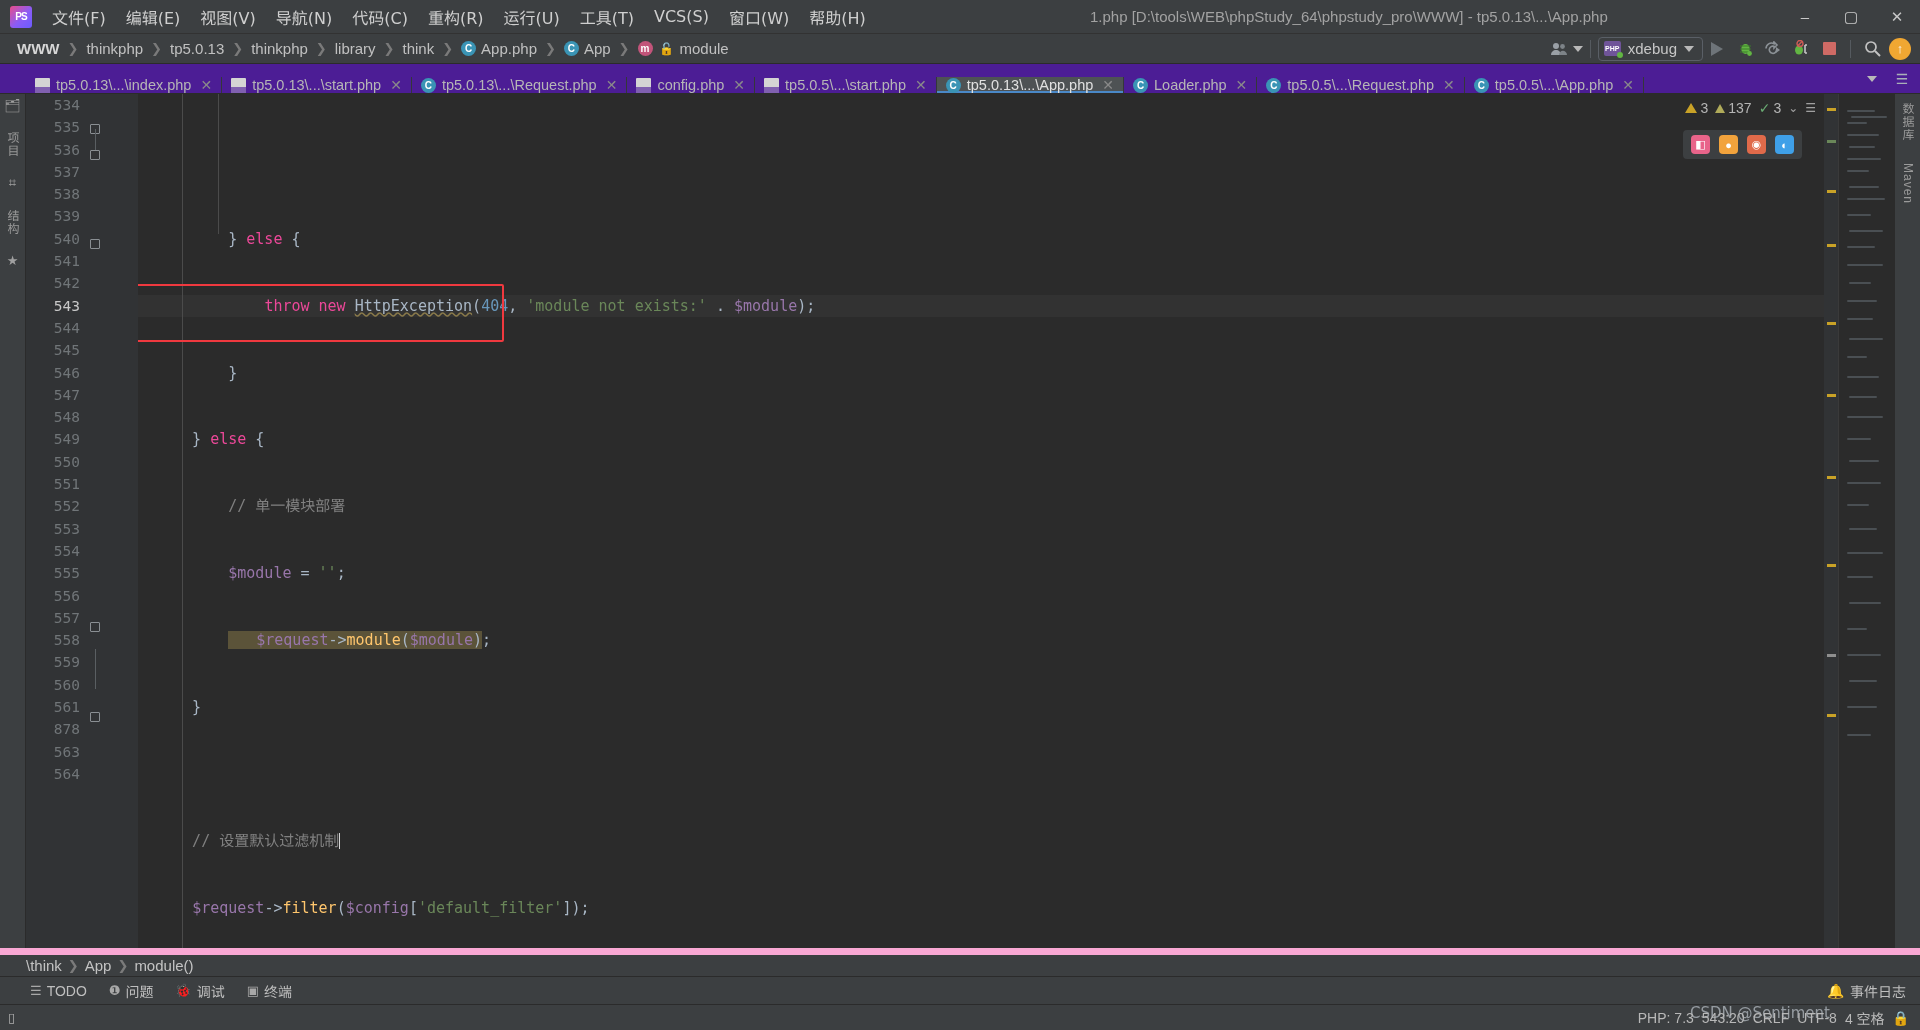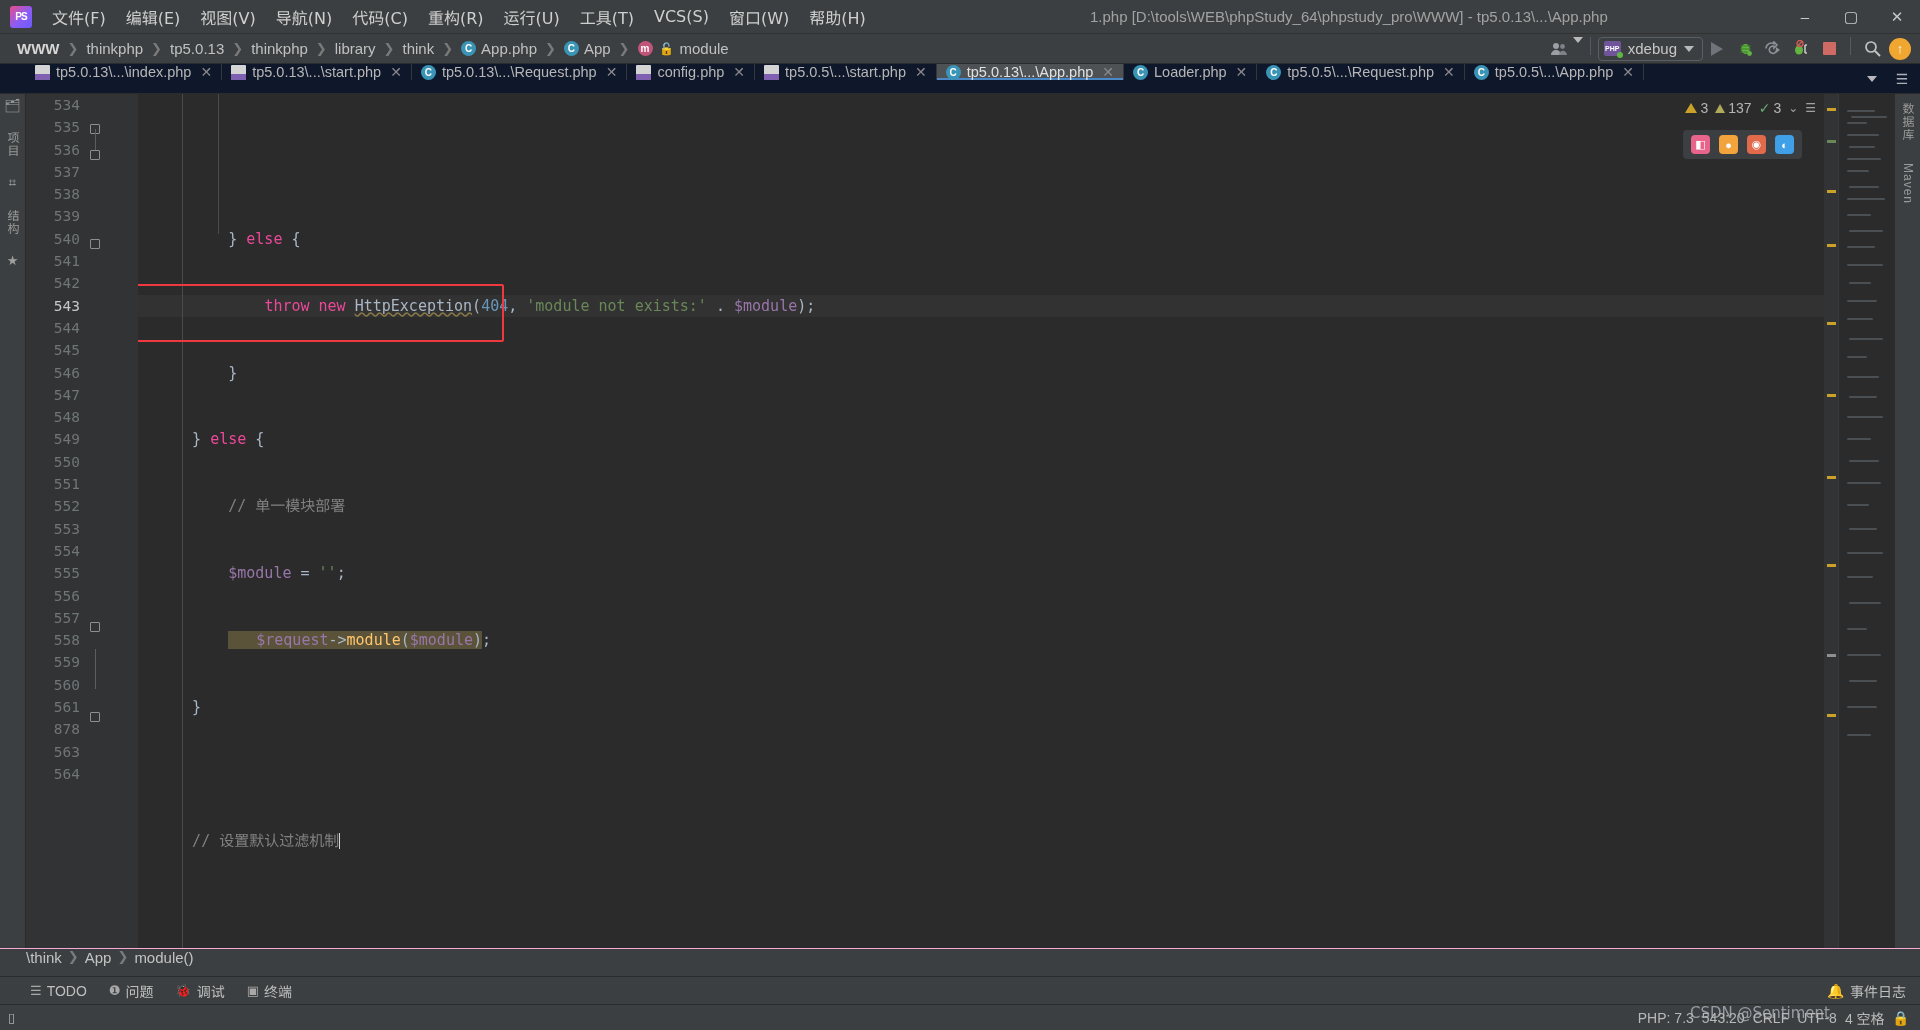--- a/index.html
+++ b/index.html
@@ -54,21 +54,21 @@
   .crumb-sep { color: #7a7a7a; font-size: 13px; margin: 0 5px; }
   .ci {
     width: 15px; height: 15px; border-radius: 50%; flex: 0 0 15px;
     display: flex; align-items: center; justify-content: center;
     font-size: 10px; font-weight: bold; color: #fff;
   }
   .ci.cls { background: #3a94b5; }
   .ci.mth { background: #c2547a; }
   .lock-ico { color: #6aab73; font-size: 12px; margin-left: 2px; }
 
-  .nav-right { display: flex; gap: 0px; flex: 0 0 auto; }
+  .nav-right { display: flex; align-items: center; gap: 0px; flex: 0 0 auto; }
   .iconbtn {
     width: 28px; height: 24px; display: flex; align-items: center; justify-content: center;
     color: #a9b0b8; font-size: 14px; border-radius: 3px;
   }
   .vdiv { width: 1px; height: 18px; background: #555a5f; margin: 0 7px; }
   .runcfg {
     display: flex; align-items: center; gap: 7px; height: 24px;
     border: 1px solid #5a5f66; border-radius: 4px; padding: 0 8px 0 5px;
     font-size: 15px; color: #c7c7c7;
   }
@@ -81,21 +81,21 @@
   .tri-down { width: 0; height: 0; border-left: 5px solid transparent; border-right: 5px solid transparent; border-top: 6px solid #b9b9b9; }
   .run-tri { width:0;height:0;border-top:7px solid transparent;border-bottom:7px solid transparent;border-left:12px solid #6e7479; }
   .stop-sq { width: 13px; height: 13px; background: #cf6a65; border-radius: 1px; }
   .updbtn {
     width: 22px;height:22px;border-radius:50%;background:#f0a732;
     display:flex;align-items:center;justify-content:center;color:#fff;font-size:13px;font-weight:bold;
   }
 
   
   .tabbar {
-    height: 30px; flex: 0 0 30px; background: #0f172a; display: flex; align-items: flex-start;
+    height: 30px; flex: 0 0 30px; background: #4c1d95; display: flex; align-items: flex-end;
     border-bottom: 1px solid #2b2b2b; padding-left: 26px; position: relative;
   }
   .tab {
     display: flex; align-items: center; gap: 6px; padding: 0 9px;
     font-size: 14.5px; color: #b6b6b6; white-space: nowrap; border-right: 1px solid #34373a;
   }
   .tab.active { background: #4e5254; color: #e0e0e0; box-shadow: inset 0 -2px 0 #4a88c7; }
   .tab-x { color: #8a8a8a; font-size: 14px; margin-left: 3px; }
   .tab-ico-php {
     width: 15px; height: 15px; background: #d4d4d4; position: relative; flex: 0 0 15px;
@@ -187,22 +187,22 @@
 
   
   .browsers {
     position: absolute; top: 36px; right: 92px; display: flex; gap: 9px; z-index: 6;
     background: #3c3f41; border-radius: 4px; padding: 5px 8px;
   }
   .bico { width: 19px; height: 19px; border-radius: 4px; display:flex;align-items:center;justify-content:center;font-size:11px;color:#fff;}
 
   
   .bcfooter {
-    height: 28px; flex: 0 0 28px; background: #3c3f41; display: flex; 
-    padding-left: 26px; border-top: 1px solid #f9a8d4; gap: 6px;
+    height: 28px; flex: 0 0 28px; background: #3c3f41; display: flex; align-items: center;
+    padding-left: 26px; border-top: 7px solid #f9a8d4; gap: 6px;
   }
   .bc { font-size: 15px; color: #c3c3c3; }
   .bc-sep { color: #7b7b7b; font-size: 13px; }
 
   
   .toolbar-bottom {
     height: 28px; flex: 0 0 28px; background: #3c3f41; display: flex; align-items: center;
     padding-left: 30px; gap: 22px; border-top: 1px solid #2b2b2b; position: relative;
   }
   .twb { display: flex; align-items: center; gap: 5px; font-size: 14px; color: #bfbfbf; }
@@ -453,20 +453,21 @@
         <div class="ln"><span class="plain">        } </span><span class="kw">else</span><span class="plain"> {</span></div>
         <div class="ln"><span class="plain">            </span><span class="kw">throw new</span><span class="plain"> </span><span class="cls2 err-underline">HttpException</span><span class="plain">(</span><span class="num">404</span><span class="plain">, </span><span class="str">'module not exists:'</span><span class="plain"> . </span><span class="var">$module</span><span class="plain">);</span></div>
         <div class="ln"><span class="plain">        }</span></div>
         <div class="ln"><span class="plain">    } </span><span class="kw">else</span><span class="plain"> {</span></div>
         <div class="ln"><span class="cmt">        // 单一模块部署</span></div>
         <div class="ln"><span class="plain">        </span><span class="var">$module</span><span class="plain"> = </span><span class="str">''</span><span class="plain">;</span></div>
         <div class="ln"><span class="plain">        </span><span class="hl-usage"><span class="var">$request</span><span class="plain">-&gt;</span><span class="fn">module</span><span class="plain">(</span><span class="var">$module</span><span class="plain">)</span></span><span class="plain">;</span></div>
         <div class="ln"><span class="plain">    }</span></div>
         <div class="ln"></div>
         <div class="ln"><span class="cmt">    // 设置默认过滤机制</span><span class="caret"></span></div>
+        <div class="ln"><span class="plain">    </span><span class="var">$request</span><span class="plain">-&gt;</span><span class="fn">filter</span><span class="plain">(</span><span class="var">$config</span><span class="plain">[</span><span class="str">'default_filter'</span><span class="plain">]);</span></div>
         
         
         
         
         
         
         
         
         
         

